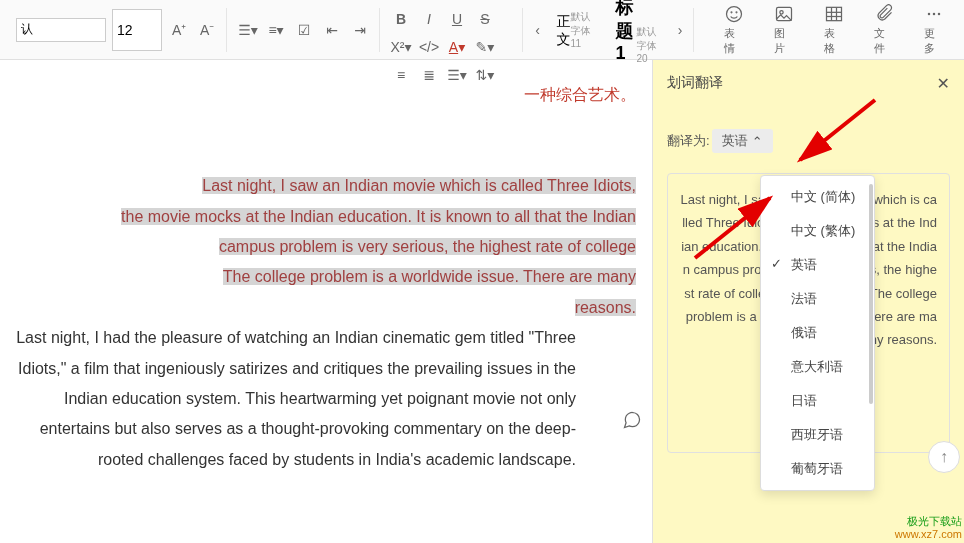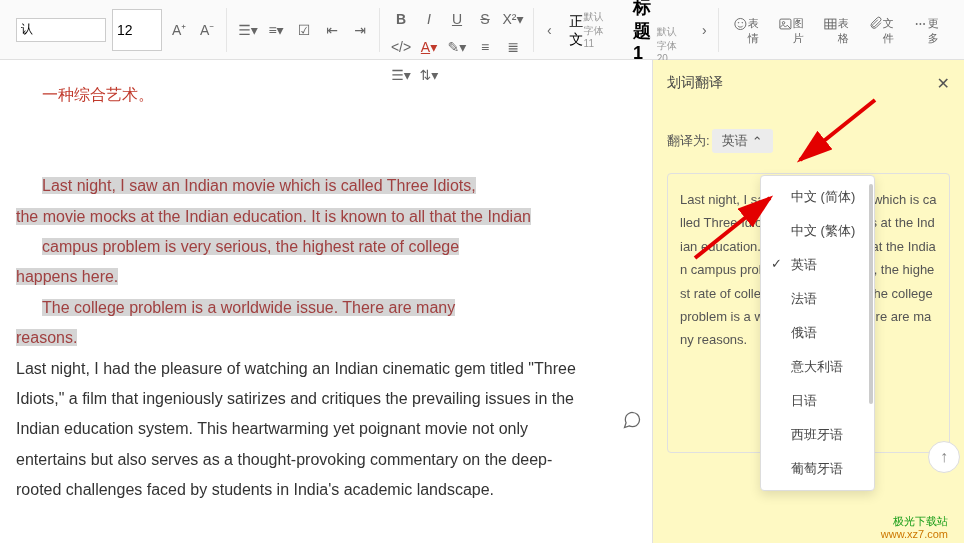--- a/index.html
+++ b/index.html
@@ -7,25 +7,25 @@
 
 .toolbar { height: 60px; border-bottom: 1px solid #e0e0e0; display: flex; align-items: center; padding: 0 8px; gap: 2px; background: #fafafa; }
 .toolbar-group { display: flex; align-items: center; gap: 6px; padding: 0 8px; border-right: 1px solid #e5e5e5; height: 44px; }
 .toolbar-group:last-child { border-right: none; }
 .font-select { width: 90px; height: 24px; border: 1px solid #ccc; background: #fff; font-size: 12px; padding: 0 4px; }
 .size-select { width: 50px; height: 42px; border: 1px solid #ccc; background: #fff; font-size: 14px; padding: 0 4px; }
 .icon-btn { width: 22px; height: 22px; display: flex; align-items: center; justify-content: center; cursor: pointer; color: #666; font-size: 14px; }
 .style-block { display: flex; flex-direction: row; align-items: flex-end; padding: 2px 8px; cursor: pointer; }
 .style-name { font-size: 14px; }
 .style-sub { font-size: 10px; color: #999; }
-.big-icon { display: flex; flex-direction: row; padding: 2px 4px; cursor: pointer; color: #666; }
+.big-icon { display: flex; flex-direction: column; align-items: center; padding: 2px 4px; cursor: pointer; color: #666; margin-left: 16px; }
 .big-icon svg { width: 20px; height: 20px; }
 .big-icon span { font-size: 11px; margin-top: 2px; }
 
-.main { display: flex; height: calc(100% - 60px); }
+.main { display: flex; height: calc(100% - 60px); text-align: right; }
 .editor { flex: 1; padding: 20px 16px; overflow: hidden; position: relative; line-height: 1.9; font-size: 16px; color: #333; }
 .red-text { color: #c0392b; }
 .hl { background: #d5d5d5; color: #a04040; }
 .indent { margin-left: 26px; }
 .comment-icon { position: absolute; right: 10px; top: 350px; color: #666; }
 
 .panel { width: 312px; border-left: 1px solid #e0e0e0; padding: 14px; position: relative; background: #fef9c3; }
 .panel-header { display: flex; justify-content: space-between; font-size: 14px; color: #444; margin-bottom: 36px; }
 .close-x { cursor: pointer; font-size: 16px; color: #555; }
 .translate-row { display: flex; align-items: center; gap: 2px; font-size: 13px; color: #555; margin-bottom: 20px; }
@@ -33,21 +33,21 @@
 .result-box { border: 1px solid #e0e0e0; border-radius: 4px; padding: 14px 12px; font-size: 13px; color: #555; line-height: 1.8; height: 280px; overflow: hidden; position: relative; word-break: break-all; }
 
 .dropdown { position: absolute; top: 175px; left: 760px; width: 115px; background: #fff; border: 1px solid #ddd; border-radius: 4px; box-shadow: 0 4px 12px rgba(0,0,0,0.12); z-index: 50; padding: 4px 0; }
 .dropdown::-webkit-scrollbar { width: 4px; }
 .drop-item { padding: 8px 14px 8px 30px; font-size: 13px; color: #444; cursor: pointer; position: relative; }
 .drop-item.sel::before { content: "✓"; position: absolute; left: 10px; }
 .scrollbar { position: absolute; right: 1px; top: 8px; width: 4px; height: 220px; background: #ccc; border-radius: 2px; }
 
 .arrow { position: absolute; z-index: 60; pointer-events: none; }
 .back-top { position: absolute; right: 4px; bottom: 70px; width: 32px; height: 32px; border: 1px solid #ddd; border-radius: 50%; display: flex; align-items: center; justify-content: center; background: #fff; color: #888; }
-.watermark { position: absolute; right: 16px; bottom: 2px; font-size: 11px; color: rgba(0,128,0,0.55); z-index: 70; text-align: right; line-height: 1.2; }
+.watermark { position: absolute; right: 2px; bottom: 2px; font-size: 11px; color: rgba(0,128,0,0.55); z-index: 70; text-align: right; line-height: 1.2; }
 .watermark small { font-size: 11px; color: #cc7700; margin-left: 48px; }
 </style>
 </head>
 <body>
 
 <div class="toolbar">
   <div class="toolbar-group">
     <input class="font-select" value="认" style="">
     <input class="size-select" value="12" style="">
     <div class="icon-btn">A⁺</div>
@@ -139,21 +139,20 @@
   </div>
 </div>
 
 <div class="main">
   <div class="editor">
     <div class="red-text indent">一种综合艺术。</div>
     <br><br>
     <div class="indent"><span class="hl">Last night, I saw an Indian movie which is called Three Idiots,</span></div>
     <div><span class="hl">the movie mocks at the Indian education. It is known to all that the Indian</span></div>
     <div class="indent"><span class="hl">campus problem is very serious, the highest rate of college</span></div>
-    <div><span class="hl">happens here.</span></div>
     <div class="indent"><span class="hl">The college problem is a worldwide issue. There are many</span></div>
     <div><span class="hl">reasons.</span></div>
     <div style="max-width:560px">Last night, I had the pleasure of watching an Indian cinematic gem titled "Three Idiots," a film that ingeniously satirizes and critiques the prevailing issues in the Indian education system. This heartwarming yet poignant movie not only entertains but also serves as a thought-provoking commentary on the deep-rooted challenges faced by students in India's academic landscape.</div>
     <div class="comment-icon">
       <svg width="20" height="20" viewBox="0 0 24 24" fill="none" stroke="currentColor" stroke-width="1.5">
           <path d="M21 11.5a8.38 8.38 0 01-.9 3.8 8.5 8.5 0 01-7.6 4.7 8.38 8.38 0 01-3.8-.9L3 21l1.9-5.7a8.38 8.38 0 01-.9-3.8 8.5 8.5 0 014.7-7.6 8.38 8.38 0 013.8-.9h.5a8.48 8.48 0 018 8v.5z"></path>
         </svg>
     </div>
   </div>
 

